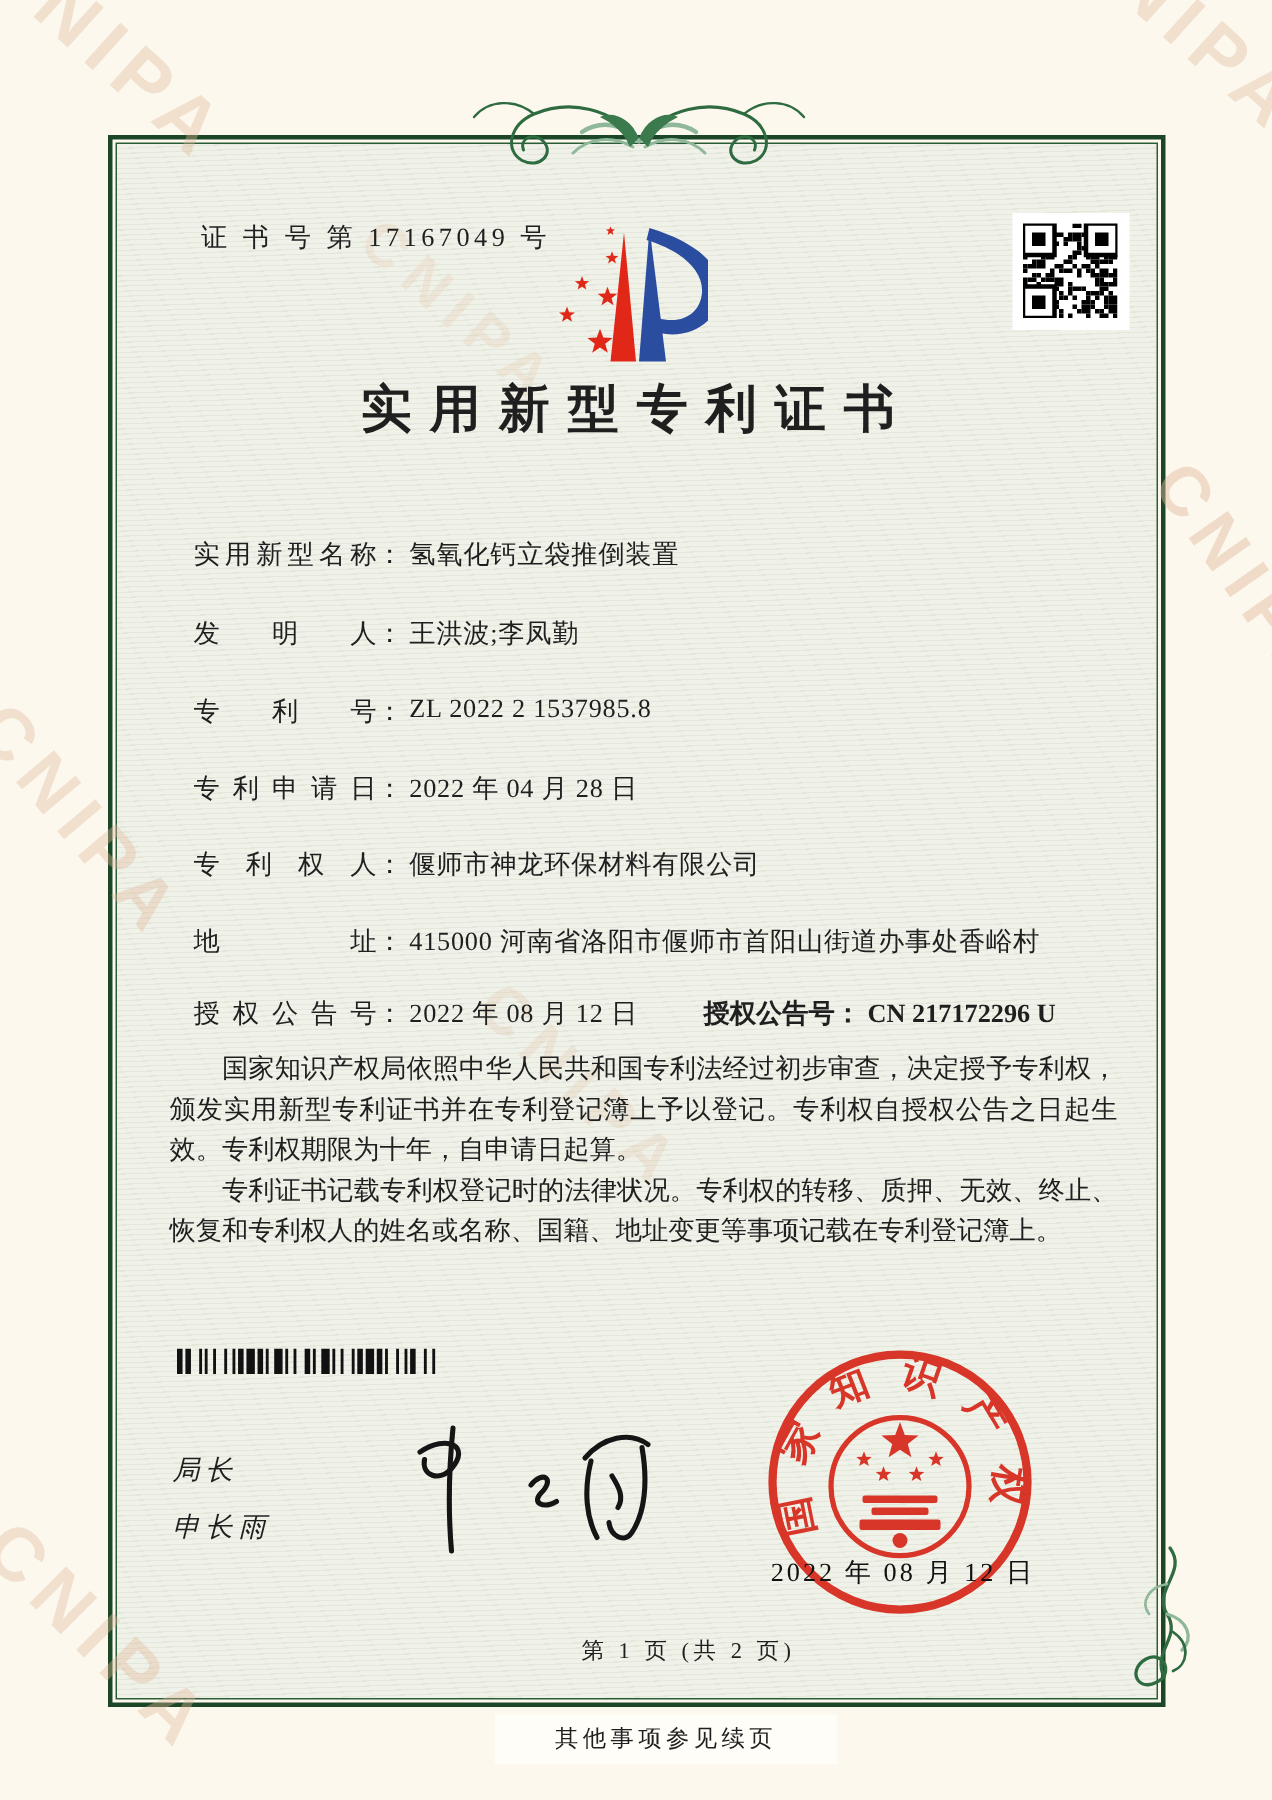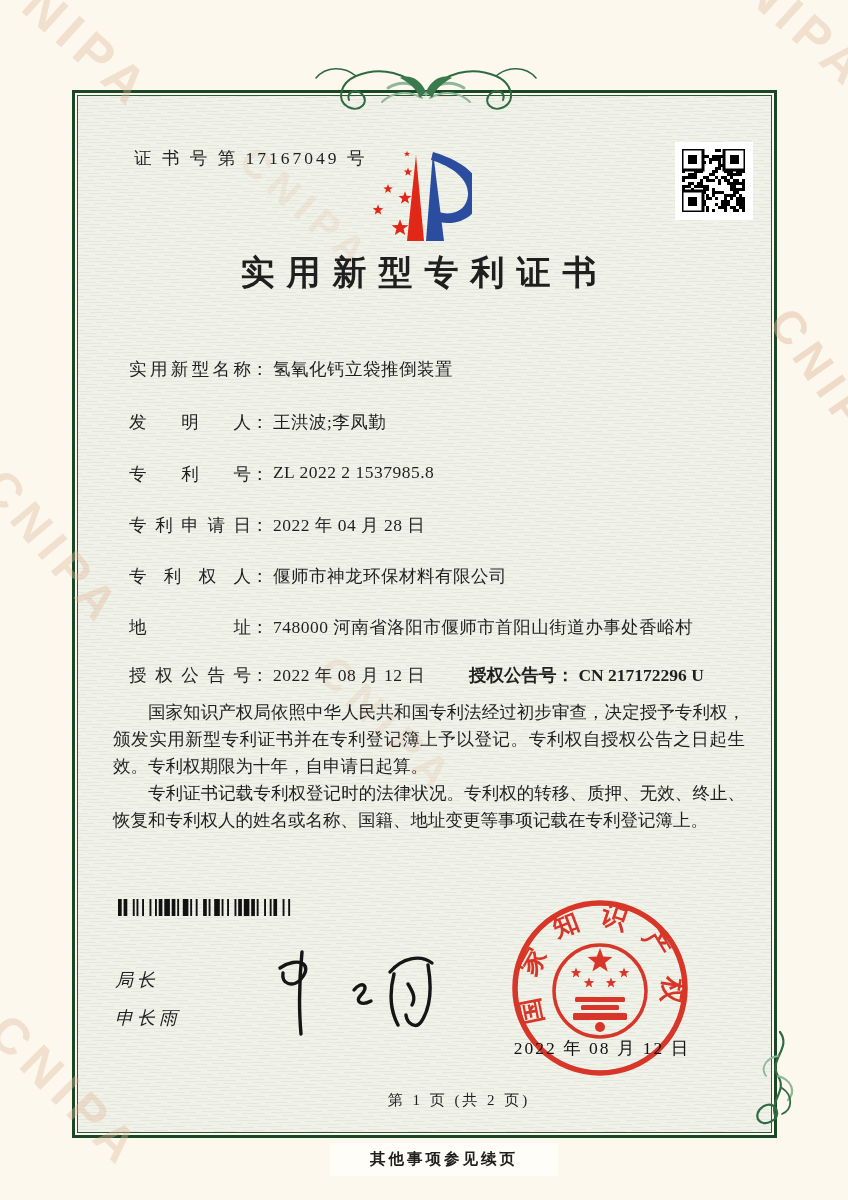--- a/index.html
+++ b/index.html
@@ -40,21 +40,21 @@
   .director{position:absolute;left:115px;top:968px;font-size:18px;z-index:5;
             font-family:"Liberation Sans","DejaVu Sans",sans-serif;}
   .director div{margin-bottom:14px;letter-spacing:4px;font-style:italic;}
   .signature{position:absolute;left:250px;top:938px;z-index:6;}
   .seal{position:absolute;left:511px;top:899px;z-index:5;opacity:0.93;}
   .seal-date{position:absolute;left:502px;top:1036px;width:200px;text-align:center;font-size:17.5px;
              letter-spacing:2px;color:#111;z-index:7;}
   .page-foot{position:absolute;left:72px;top:1091px;width:774px;text-align:center;font-size:15px;
              letter-spacing:3px;z-index:5;}
   .cont-note{position:absolute;left:330px;top:1143px;width:228px;background:#fffdf8;text-align:center;
-             font-size:15.5px;padding:6px 0;letter-spacing:3px;z-index:5;font-weight:bold;}
+             font-size:15.5px;padding:6px 0;letter-spacing:3px;z-index:5;}
   .flourish-top{position:absolute;left:304px;top:58px;z-index:4;}
   .flourish-br{position:absolute;left:738px;top:1030px;z-index:4;}
 </style>
 </head>
 <body>
 
 <div class="page">
 
   <div class="wm wm1">CNIPA</div>
   <div class="wm wm2">CNIPA</div>
@@ -282,21 +282,21 @@
     <div class="frow" style="top:156px">
       <span class="flabel">专利申请日</span><span class="fcolon">：</span>
       <span class="fvalue">2022 年 04 月 28 日</span>
     </div>
     <div class="frow" style="top:207px">
       <span class="flabel">专利权人</span><span class="fcolon">：</span>
       <span class="fvalue">偃师市神龙环保材料有限公司</span>
     </div>
     <div class="frow" style="top:258px">
       <span class="flabel">地址</span><span class="fcolon">：</span>
-      <span class="fvalue">748000 河南省洛阳市偃师市首阳山街道办事处香峪村</span>
+      <span class="fvalue">415000 河南省洛阳市偃师市首阳山街道办事处香峪村</span>
     </div>
     <div class="frow" style="top:306px">
       <span class="flabel">授权公告号</span><span class="fcolon">：</span>
       <span class="fvalue">2022 年 08 月 12 日</span>
       <span class="grant-no">
         <span>授权公告号</span><span>：</span>
         <span>CN 217172296 U</span>
       </span>
     </div>
   </div>

